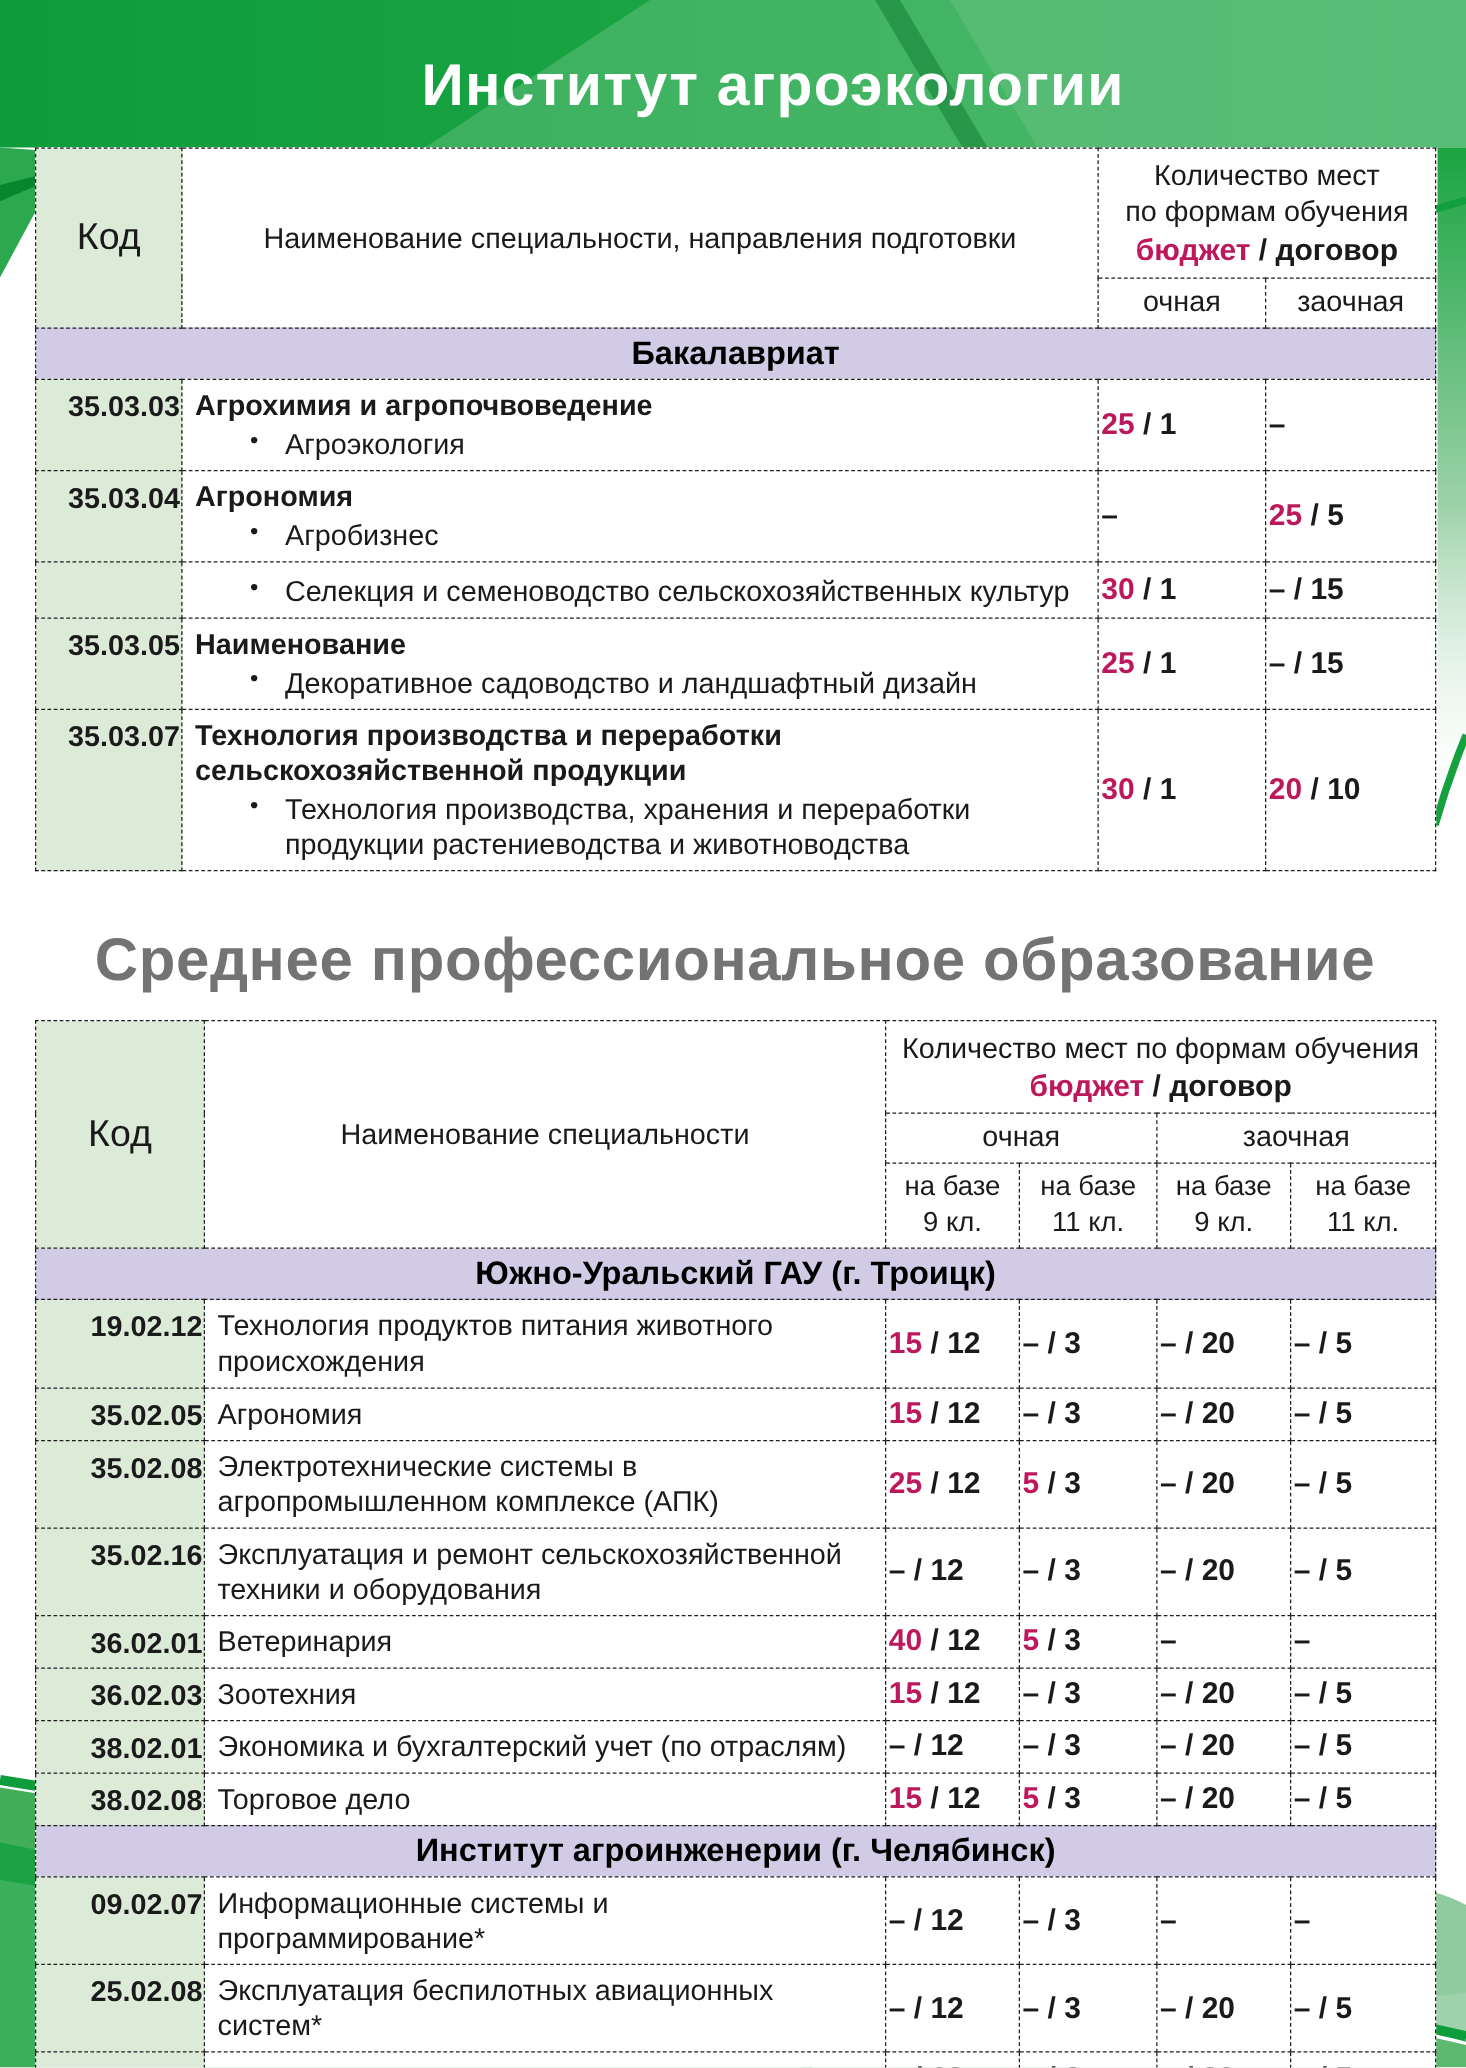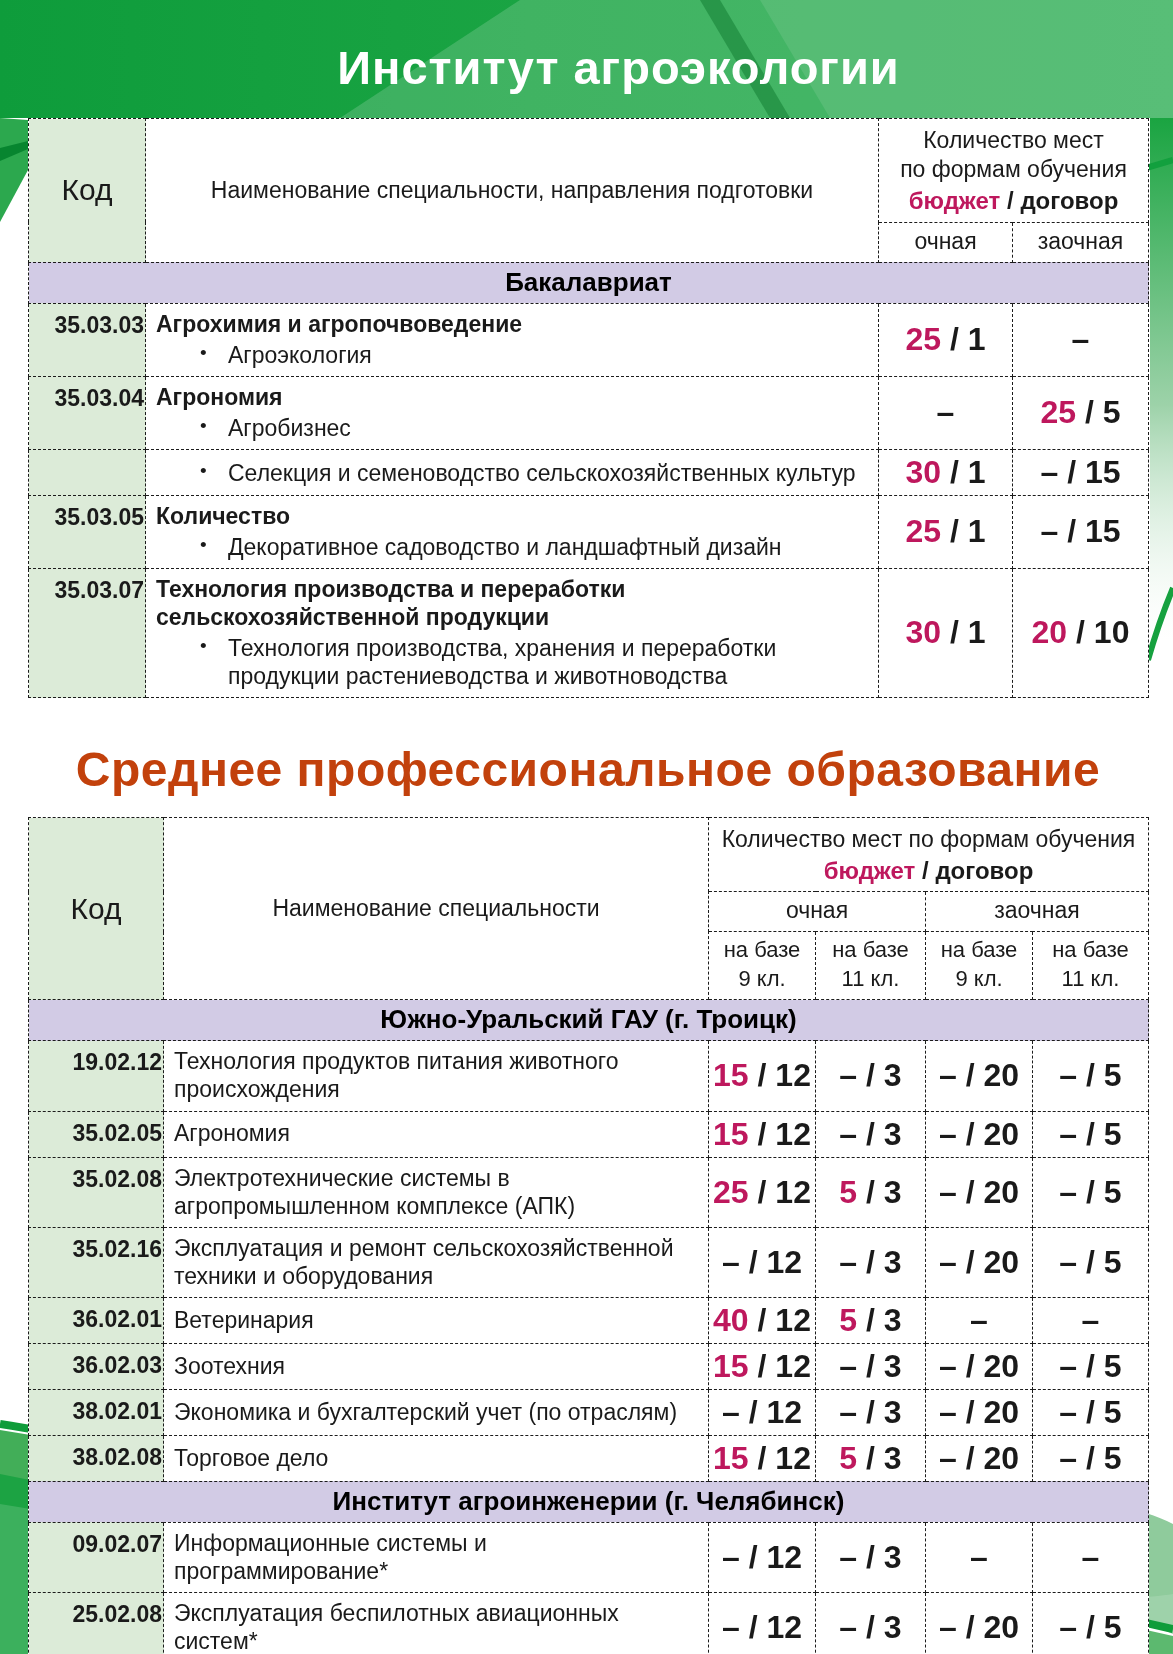--- a/index.html
+++ b/index.html
@@ -12,21 +12,21 @@
   
   .decor{position:absolute;left:0;pointer-events:none;}
   .decor.top{top:0;z-index:0;}
   .decor.bottom{bottom:0;z-index:0;}
   
   .title-top{
     position:absolute;top:40px;left:0;width:100%;text-align:center;z-index:2;
     color:#ffffff;font-size:47px;font-weight:bold;letter-spacing:1px;padding-left:32px;
   }
   .title-mid{
-    text-align:center;color:#c2410c;font-size:48px;font-weight:bold;
+    text-align:center;color:#737373;font-size:48px;font-weight:bold;
     margin:44px 0 20px 0;letter-spacing:.5px;
   }
   
   .content{position:absolute;left:28px;top:118px;width:1120px;z-index:1;}
   table{border-collapse:collapse;width:1120px;table-layout:fixed;background:#ffffff;}
   td,th{border:1.5px dashed #1c1c1c;}
   th{font-weight:normal;}
   .codebg{background:#dcebd8;}
   .th-code{font-size:30px;vertical-align:middle;text-align:center;}
   .th-name{font-size:23px;vertical-align:middle;text-align:center;padding:4px 10px;margin-left:22px;}
@@ -41,21 +41,21 @@
   .codecell{
     background:#dcebd8;text-align:right;font-weight:bold;font-size:23px;
     vertical-align:top;padding-top:8px;
   }
   .namecell{font-size:23px;padding:6px 8px 7px 10px;vertical-align:middle;}
   .spec-title{font-weight:bold;line-height:1.22;}
   .plain-name{line-height:1.22;}
   .bullet-line{display:flex;line-height:1.22;margin-top:3px;padding-left:44px;}
   .bullet-line .dot{flex:none;width:28px;font-size:19px;}
   .valcell{
-    text-align:center;vertical-align:middle;font-weight:bold;font-size:32px;
+    vertical-align:middle;font-weight:bold;font-size:24px;
     padding:4px 2px;white-space:nowrap;
   }
   .red{color:#be185d;}
 </style>
 </head>
 <body>
 
 <svg class="decor top" width="1173" height="720" viewBox="0 0 1173 720" aria-hidden="true">
   <defs>
     <linearGradient id="gTop" x1="0" y1="0" x2="1" y2="0">
@@ -150,21 +150,21 @@
               <span class="dot">•</span>
               <span>Селекция и семеноводство сельскохозяйственных культур</span>
             </div>
           </td>
           <td class="valcell"><span class="red">30</span> / 1</td>
           <td class="valcell">– / 15</td>
         </tr>
         <tr>
           <td class="codecell">35.03.05</td>
           <td class="namecell">
-            <div class="spec-title">Количество</div>
+            <div class="spec-title">Наименование</div>
             <div class="bullet-line">
               <span class="dot">•</span>
               <span>Декоративное садоводство и ландшафтный дизайн</span>
             </div>
           </td>
           <td class="valcell"><span class="red">25</span> / 1</td>
           <td class="valcell">– / 15</td>
         </tr>
         <tr>
           <td class="codecell">35.03.07</td>

